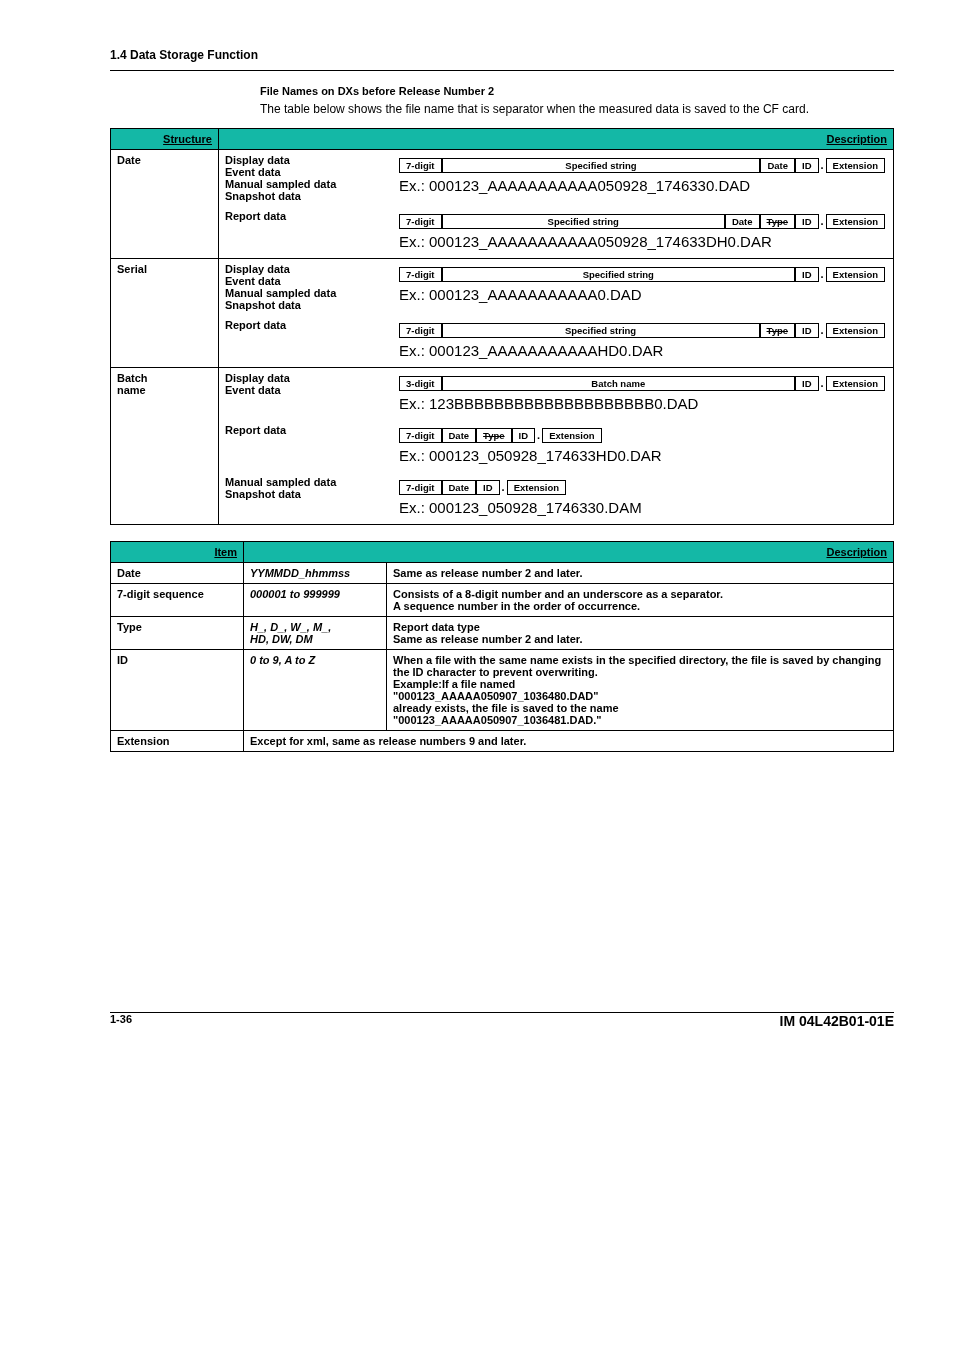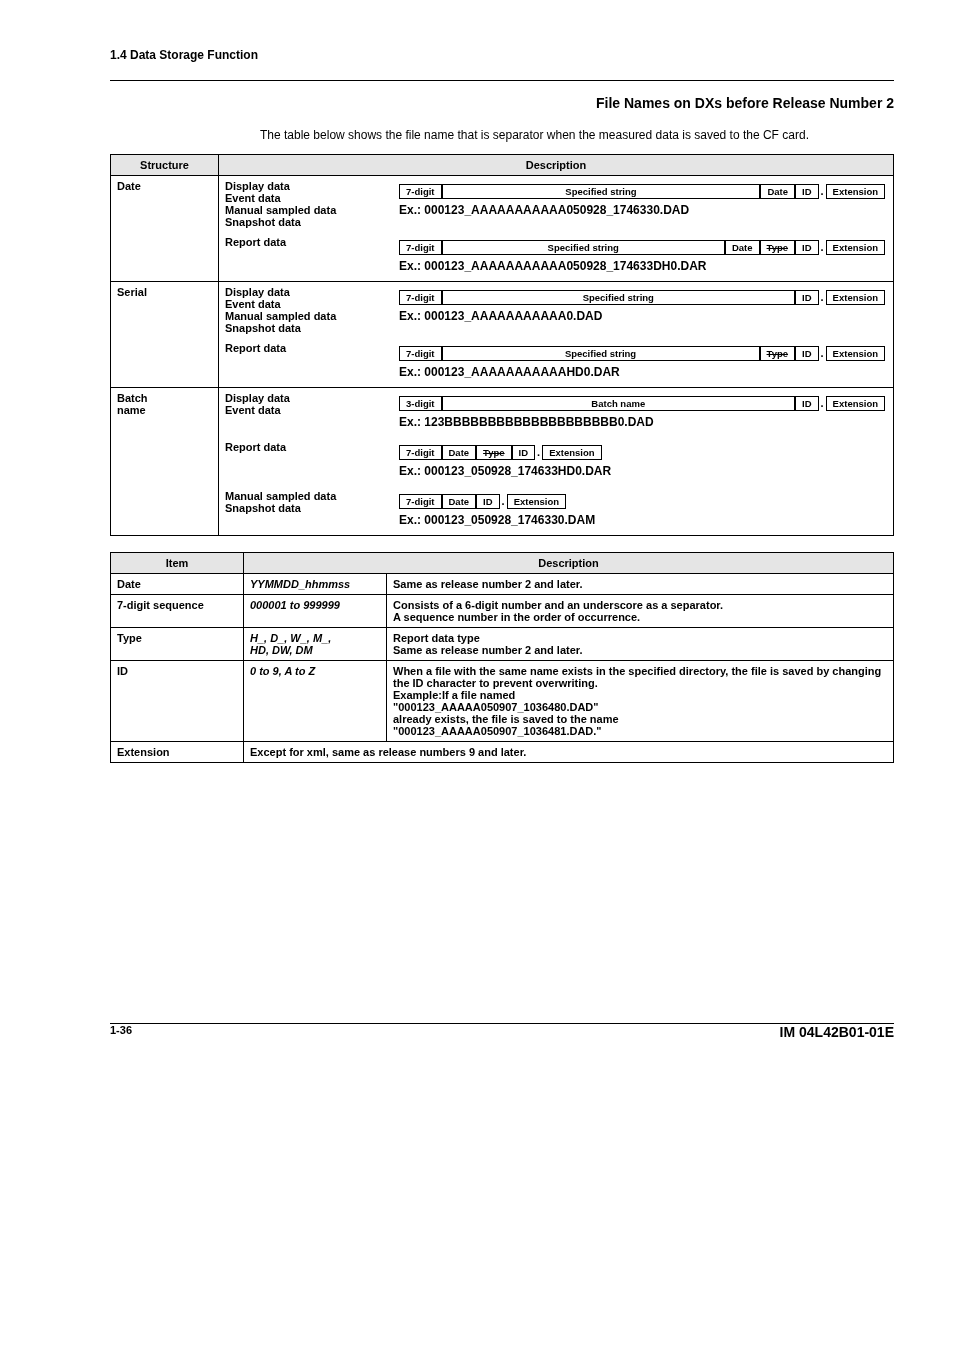--- a/index.html
+++ b/index.html
@@ -9,53 +9,53 @@
     background: #fff;
     margin: 0;
     padding: 48px 60px 40px 110px;
     width: 954px;
     box-sizing: border-box;
   }
   .section-header {
     font-weight: bold;
     font-size: 12px;
     border-bottom: 1px solid #000;
-    padding-bottom: 18px;
+    padding-bottom: 8px;
     margin-bottom: 14px;
   }
   .content-indent {
     margin-left: 150px;
     margin-right: 0;
   }
   .subhead {
     font-weight: bold;
-    font-size: 14px;
-    margin-bottom: 16px;
-    text-align: right;
+    font-size: 11px;
+    margin-bottom: 4px;
   }
   .intro {
     font-size: 12px;
     margin-bottom: 10px;
     line-height: 1.4;
   }
   table {
     border-collapse: collapse;
     width: 100%;
     font-size: 11px;
   }
   th, td {
     border: 1px solid #000;
     padding: 4px 6px;
     text-align: left;
     vertical-align: top;
   }
   th {
     font-weight: bold;
-    text-align: center;
-    background: #e5e5e5;
+    text-align: right;
+    background: #14b8a6;
+    text-decoration: underline;
   }
   .row-label {
     font-weight: bold;
     white-space: nowrap;
   }
   .tag-row {
     display: flex;
     align-items: center;
     flex-wrap: nowrap;
     gap: 0;
@@ -74,22 +74,22 @@
   }
   .stretch {
     flex: 1;
   }
   .dot {
     padding: 0 2px;
     font-weight: bold;
     font-size: 11px;
   }
   .example {
-    font-weight: bold;
-    font-size: 12px;
+    font-weight: normal;
+    font-size: 15px;
   }
   .desc-cell {
     padding: 8px 8px;
   }
   .col-left { width: 95px; }
   .col-mid { width: 160px; }
   .t2 .col-left { width: 120px; }
   .t2 .col-mid { width: 130px; font-style: italic; }
   .t2 td { font-weight: bold; }
   .t2 td.desc { font-weight: bold; }
@@ -244,21 +244,21 @@
   </tbody>
     <tbody id="t2-body">
       <tr>
         <td class="col-left">Date</td>
         <td class="col-mid" style="white-space: pre-line;">YYMMDD_hhmmss</td>
         <td class="desc" style="white-space: pre-line;">Same as release number 2 and later.</td>
       </tr>
       <tr>
         <td class="col-left">7-digit sequence</td>
         <td class="col-mid" style="white-space: pre-line;">000001 to 999999</td>
-        <td class="desc" style="white-space: pre-line;">Consists of a 6-digit number and an underscore as a separator.
+        <td class="desc" style="white-space: pre-line;">Consists of a 8-digit number and an underscore as a separator.
 A sequence number in the order of occurrence.</td>
       </tr>
       <tr>
         <td class="col-left">Type</td>
         <td class="col-mid" style="white-space: pre-line; margin-left: 38px;">H_, D_, W_, M_,
 HD, DW, DM</td>
         <td class="desc" style="white-space: pre-line;">Report data type
 Same as release number 2 and later.</td>
       </tr>
       <tr>

